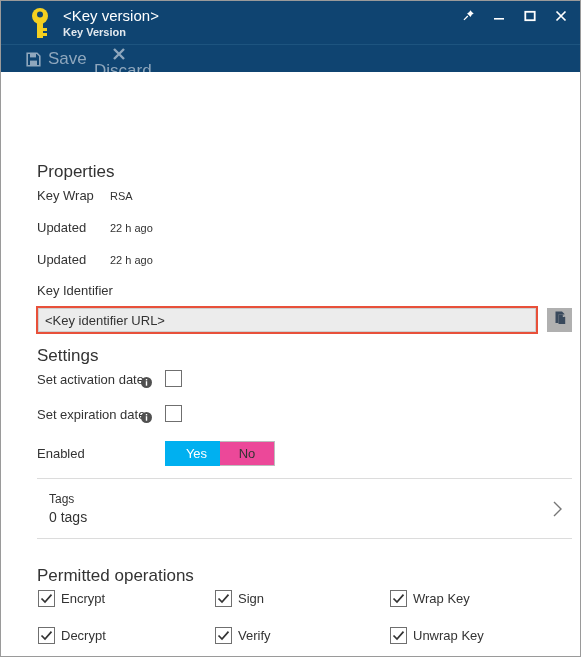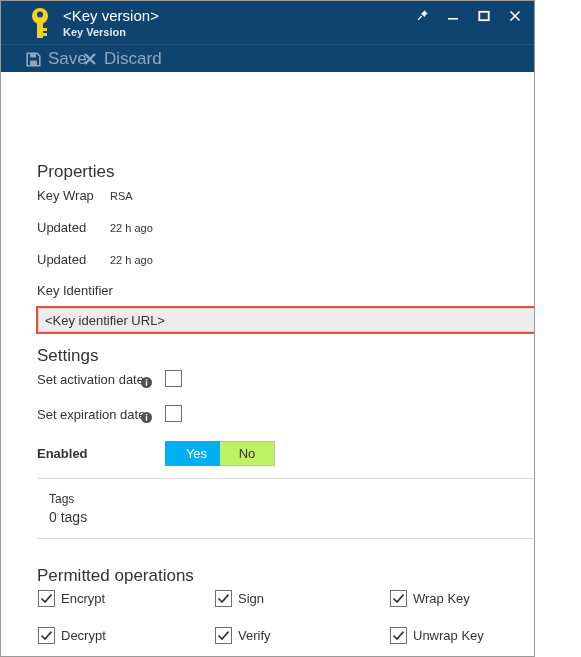--- a/index.html
+++ b/index.html
@@ -8,21 +8,21 @@
   }
   body {
     width: 581px;
     height: 657px;
     background: #ffffff;
     font-family: "Liberation Sans", sans-serif;
     overflow: hidden;
   }
   .window {
     position: relative;
-    width: 535px;
+    width: 581px;
     height: 657px;
     box-sizing: border-box;
     border: 1px solid #9a9a9a;
     background: #ffffff;
     overflow: hidden;
   }
 
   
   .titlebar {
     position: relative;
@@ -91,21 +91,21 @@
     font-size: 17px;
     white-space: nowrap;
   }
   .cmd-item .cmd-ico {
     display: inline-flex;
     align-items: center;
     justify-content: center;
     margin-right: 7px;
   }
   #cmd-save { left: 25px; }
-  #cmd-discard { left: 82px; }
+  #cmd-discard { left: 93px; flex-direction: column; }
 
   
   .content {
     position: relative;
     width: 579px;
     height: 584px;
     background: #ffffff;
     margin-left: 8px;
   }
   .section-title {
@@ -202,21 +202,21 @@
     justify-content: center;
     font-size: 13px;
   }
   .toggle-opt.on {
     background: #00b0f0;
     color: #ffffff;
     border: 1px solid #00b0f0;
     padding-left: 8px;
   }
   .toggle-opt.off {
-    background: #bef264;
+    background: #ec4899;
     color: #333333;
     border: 1px solid #bdbdbd;
     border-left: none;
   }
 
   
   .rule {
     position: absolute;
     left: 28px;
     width: 535px;
@@ -372,21 +372,21 @@
     <div class="field-label" style="left:28px; top:335px;">Set expiration date.</div>
     <span class="info-ico" style="left:132px; top:337px;">
       <svg width="11" height="11" viewBox="0 0 11 11">
         <circle cx="5.5" cy="5.5" r="5.5" fill="#505050"></circle>
         <rect x="4.8" y="2" width="1.4" height="1.4" fill="#ffffff"></rect>
         <rect x="4.8" y="4.2" width="1.4" height="4.5" fill="#ffffff"></rect>
       </svg>
     </span>
     <span class="cbox" style="left:156px; top:333px;"></span>
 
-    <div class="field-label" style="left:28px; top:374px;font-weight:bold;">Enabled</div>
+    <div class="field-label" style="left:28px; top:374px;">Enabled</div>
     <div class="toggle">
       <div class="toggle-opt on">Yes</div>
       <div class="toggle-opt off">No</div>
     </div>
 
     <div class="rule" style="top:406px;"></div>
     <div class="tags-row">
       <div class="tags-label">Tags</div>
       <div class="tags-value">0 tags</div>
       <span class="chevron">

